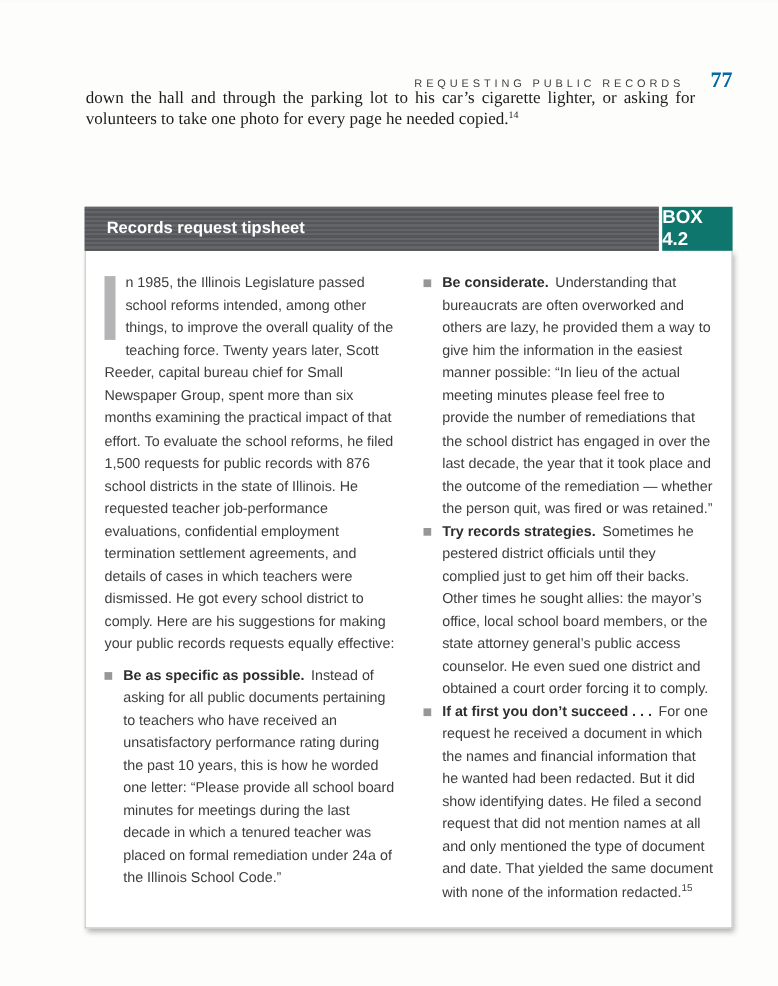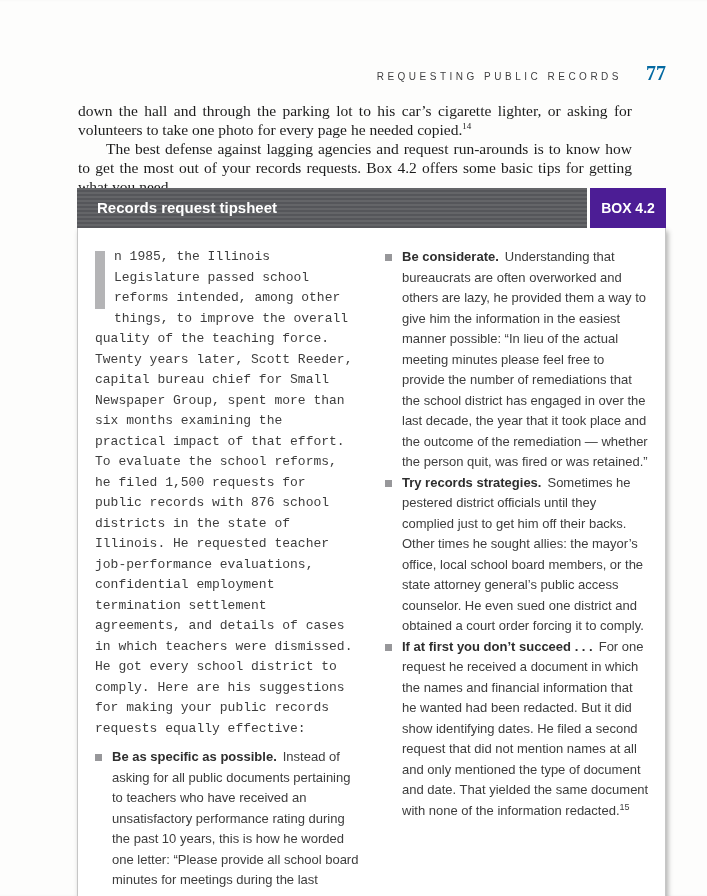--- a/index.html
+++ b/index.html
@@ -22,63 +22,63 @@
     font-family:"Liberation Sans", sans-serif;
     font-size:10px; letter-spacing:3.5px; color:#3f3f41;
   }
   .runhead-page {
     font-family:"Liberation Serif", serif;
     font-size:20px; color:#0369a1; margin-left:24px; font-weight:bold;
   }
   
   .intro {
     position:absolute; top:80px; left:78px; width:554px;
-    font-size:15.5px; line-height:19px; text-align:justify;margin-top:21px;
+    font-size:15.5px; line-height:19px; text-align:justify;
   }
   .intro p { margin:0; }
   .intro p.indent { text-indent:28px; }
   sup { font-size:9px; line-height:0; }
 
   
   .tipbox {
     position:absolute; top:188px; left:77px; width:589px;
     font-family:"Liberation Sans", sans-serif;
   }
   .tipbox-header { display:flex; height:40px; }
   .tipbox-title {
     flex:1;
     background:repeating-linear-gradient(to bottom, #646568 0px, #646568 2px, #55565a 2px, #55565a 4px);
     background-color:#58595c;
     color:#ffffff; font-weight:bold; font-size:15px;
     line-height:40px; padding-left:20px;
   }
   .tipbox-gap { width:3px; background:#fdfdfc; }
   .tipbox-label {
-    width:76px; background:#4c1d95; color:#ffffff;
-    font-size:14px; font-weight:bold;
+    width:64px; background:#0f766e; color:#ffffff;
+    font-size:17px; font-weight:bold;
     display:flex; align-items:center; justify-content:center;
   }
   .tipbox-content {
     background:#ffffff;
     border:1px solid #c6c6c6; border-top:none;
     box-shadow:2px 3px 5px rgba(0,0,0,0.30);
     padding:19px 16px 22px 17px;
     display:flex; gap:26px;
     font-size:13px; line-height:20.5px; color:#3d3d3d;
   }
   .col { width:264px; }
   .dropcap {
     float:left;
     width:10px; height:58px;
     background:#b4b4b6;
     color:transparent; overflow:hidden;
     margin:4px 9px 0 0;
     font-size:10px;
   }
-  .box-intro { margin-bottom:8px;font-family:Liberation Mono, monospace; }
+  .box-intro { margin-bottom:8px; }
   .tip {
     position:relative;
     padding-left:17px;
     margin-top:0;
   }
   .sq {
     position:absolute; left:0; top:7px;
     width:7px; height:7px; background:#97979a;
   }
   .lead { font-weight:bold; color:#2e2e2e; margin-right:6px; }
@@ -88,21 +88,20 @@
 
 <div class="page">
 
   <div class="runhead">
     <span class="runhead-title">REQUESTING PUBLIC RECORDS</span>
     <span class="runhead-page">77</span>
   </div>
 
   <div class="intro">
     <p><span>down the hall and through the parking lot to his car’s cigarette lighter, or asking for volunteers to take one photo for every page he needed copied.</span><sup>14</sup></p>
-    <p class="indent">The best defense against lagging agencies and request run-arounds is to know how to get the most out of your records requests. Box 4.2 offers some basic tips for getting what you need.</p>
   </div>
 
   <div class="tipbox">
     <div class="tipbox-header">
       <div class="tipbox-title">Records request tipsheet</div>
       <div class="tipbox-gap"></div>
       <div class="tipbox-label">BOX 4.2</div>
     </div>
 
     <div class="tipbox-content">

